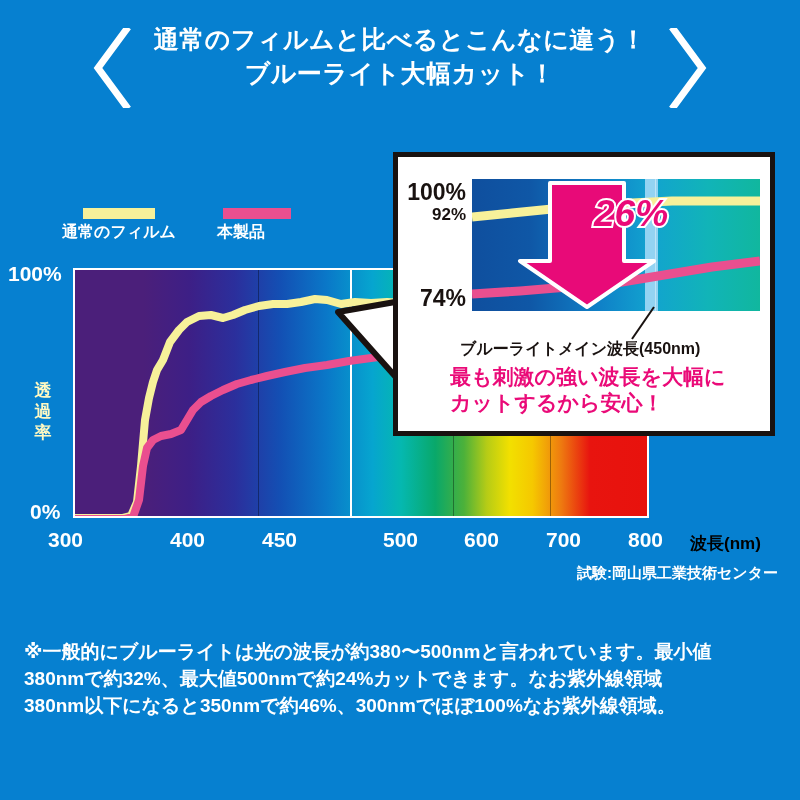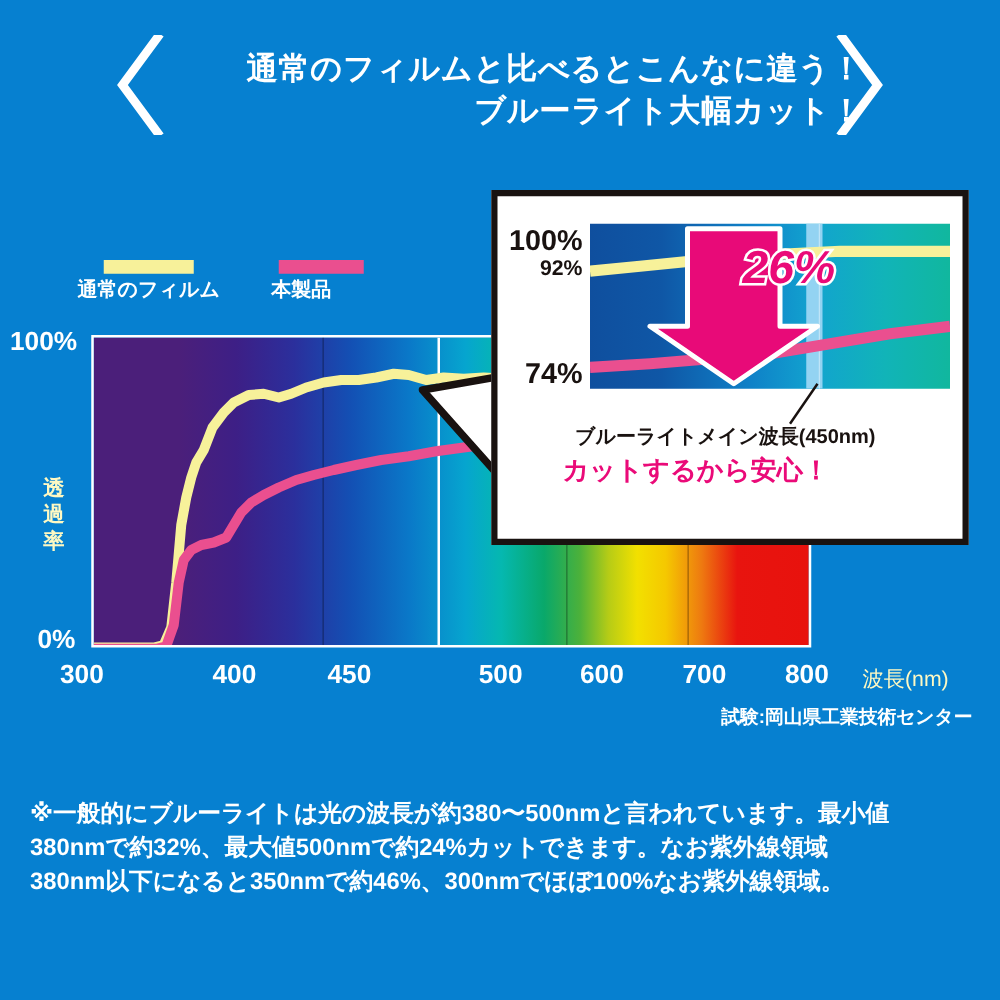--- a/index.html
+++ b/index.html
@@ -9,22 +9,22 @@
     font-family:"Liberation Sans","DejaVu Sans",sans-serif;
     overflow:hidden;position:relative;
   }
   .root{position:absolute;left:0;top:0;width:800px;height:800px;}
 
   
   .headline{
     position:absolute;left:0;top:22px;width:800px;height:95px;
   }
   .headline .txt{
-    position:absolute;left:110px;top:16px;width:580px;
-    text-align:right;color:#ffffff;font-weight:bold;
+    position:absolute;left:110px;top:0;width:580px;
+    text-align:center;color:#ffffff;font-weight:bold;
     font-size:25px;line-height:34px;letter-spacing:.5px;
   }
   .brk{
     position:absolute;top:6px;width:40px;height:80px;
     color:#fff;font-size:0;
   }
   .brk svg{display:block;}
   .brk.l{left:92px;}
   .brk.r{left:668px;}
 
@@ -67,21 +67,21 @@
   .curve{position:absolute;left:0;top:0;width:576px;height:250px;}
 
   .ylab-top{position:absolute;left:8px;top:262px;color:#fff;font-size:21px;font-weight:bold;}
   .ylab-bot{position:absolute;left:30px;top:500px;color:#fff;font-size:21px;font-weight:bold;}
   .yaxis-title{
     position:absolute;left:32px;top:380px;width:22px;
     color:#fef9c3;font-weight:bold;font-size:17px;line-height:21px;text-align:center;
   }
   .xticks{position:absolute;left:0;top:528px;width:800px;height:30px;}
   .xt{position:absolute;top:0;color:#fff;font-weight:bold;font-size:21px;}
-  .xaxis-title{position:absolute;top:532px;left:690px;color:#fef9c3;font-weight:normal;font-size:17px;}
+  .xaxis-title{position:absolute;top:532px;left:690px;color:#000000;font-weight:bold;font-size:17px;}
   .credit{position:absolute;right:22px;top:564px;color:#fff;font-weight:bold;font-size:15px;}
 
   
   .callout{
     position:absolute;left:393px;top:152px;width:382px;height:284px;
     background:#ffffff;border:5px solid #191210;box-sizing:border-box;
     z-index:5;
   }
   .callout-tail{position:absolute;left:330px;top:290px;width:90px;height:130px;z-index:4;}
 
@@ -211,20 +211,21 @@
     <div class="cut-label">
       <div class="b cut-big">26%</div>
     </div>
 
     <svg class="leader" width="30" height="36" viewBox="0 0 30 36">
       <path d="M26 2 L4 34" stroke="#191210" stroke-width="2" fill="none"></path>
     </svg>
 
     <div class="wave-note">ブルーライトメイン波長(450nm)</div>
     <div class="cut-msg">
+      <div>最も刺激の強い波長を大幅に</div>
       <div>カットするから安心！</div>
     </div>
   </div>
 
   <div class="footnote">
     <div>※一般的にブルーライトは光の波長が約380〜500nmと言われています。最小値</div>
     <div>380nmで約32%、最大値500nmで約24%カットできます。なお紫外線領域</div>
     <div>380nm以下になると350nmで約46%、300nmでほぼ100%なお紫外線領域。</div>
   </div>
 

